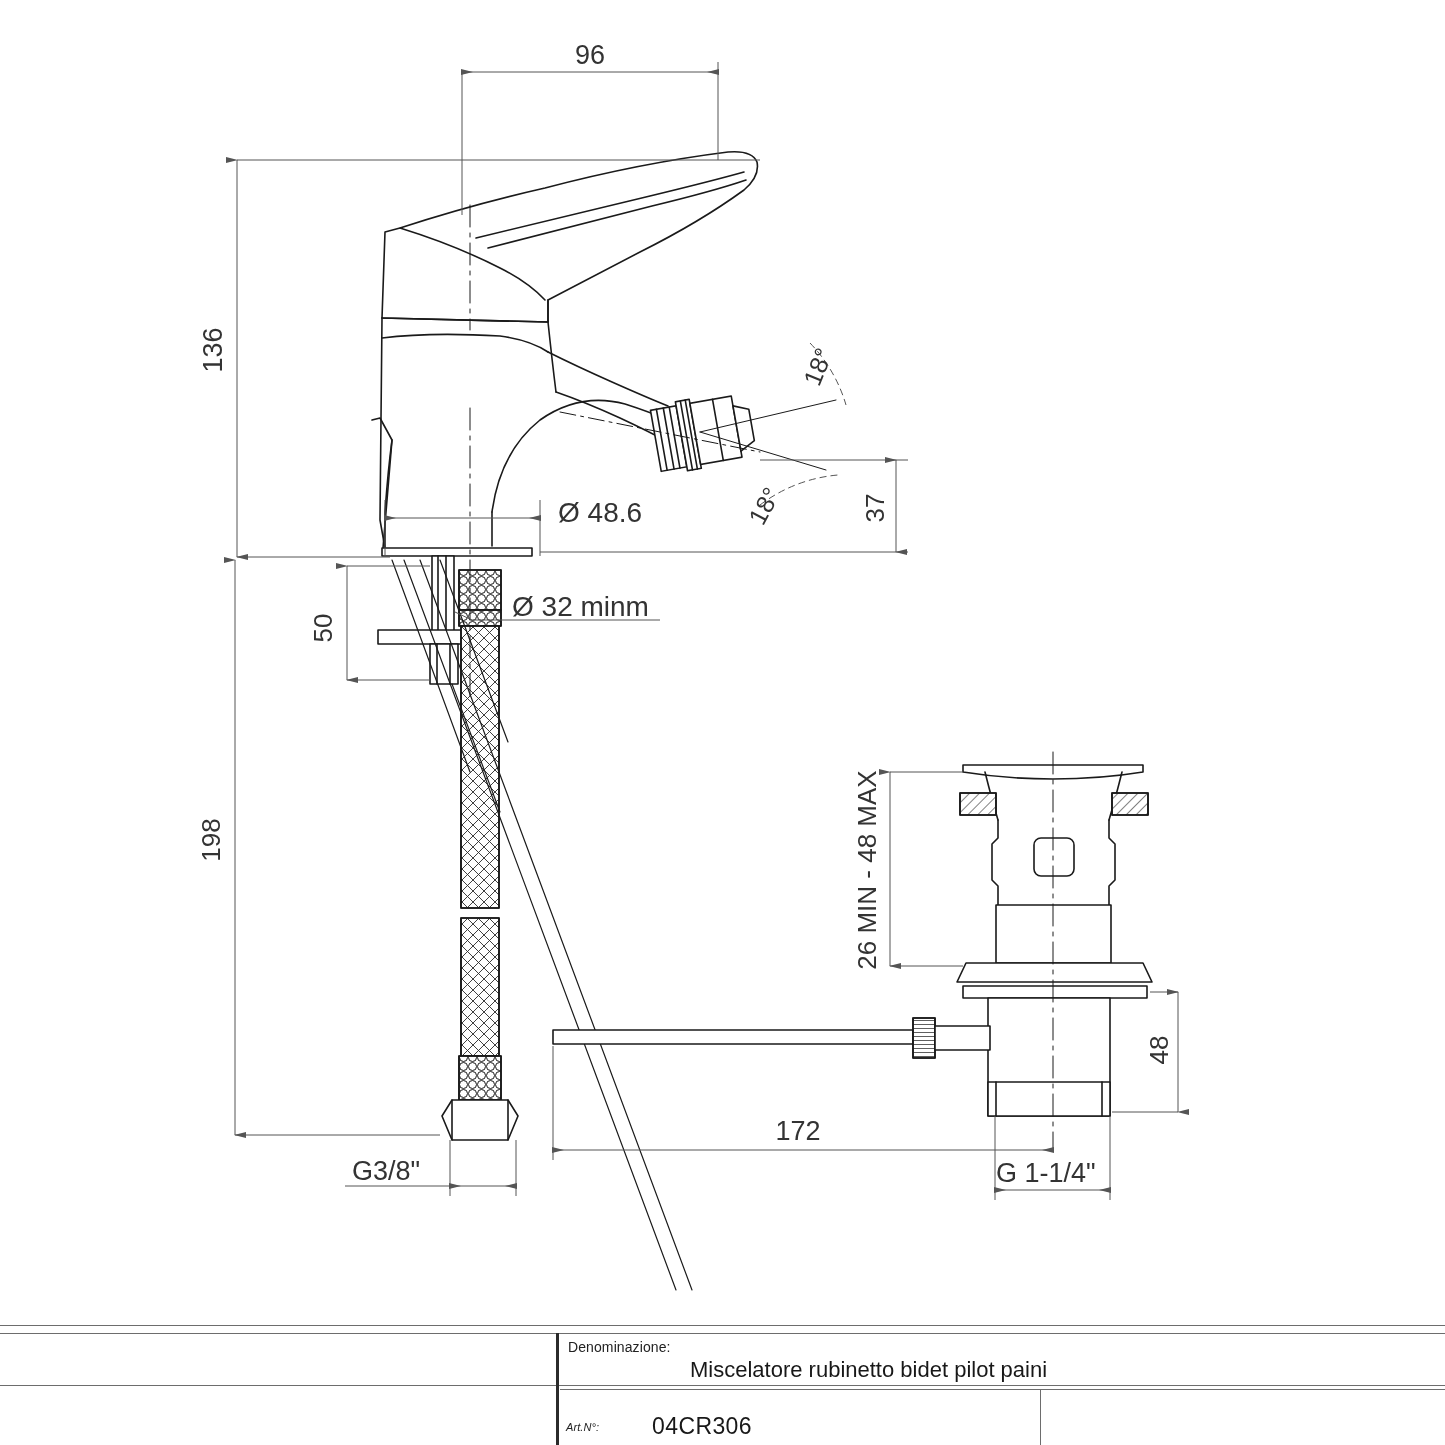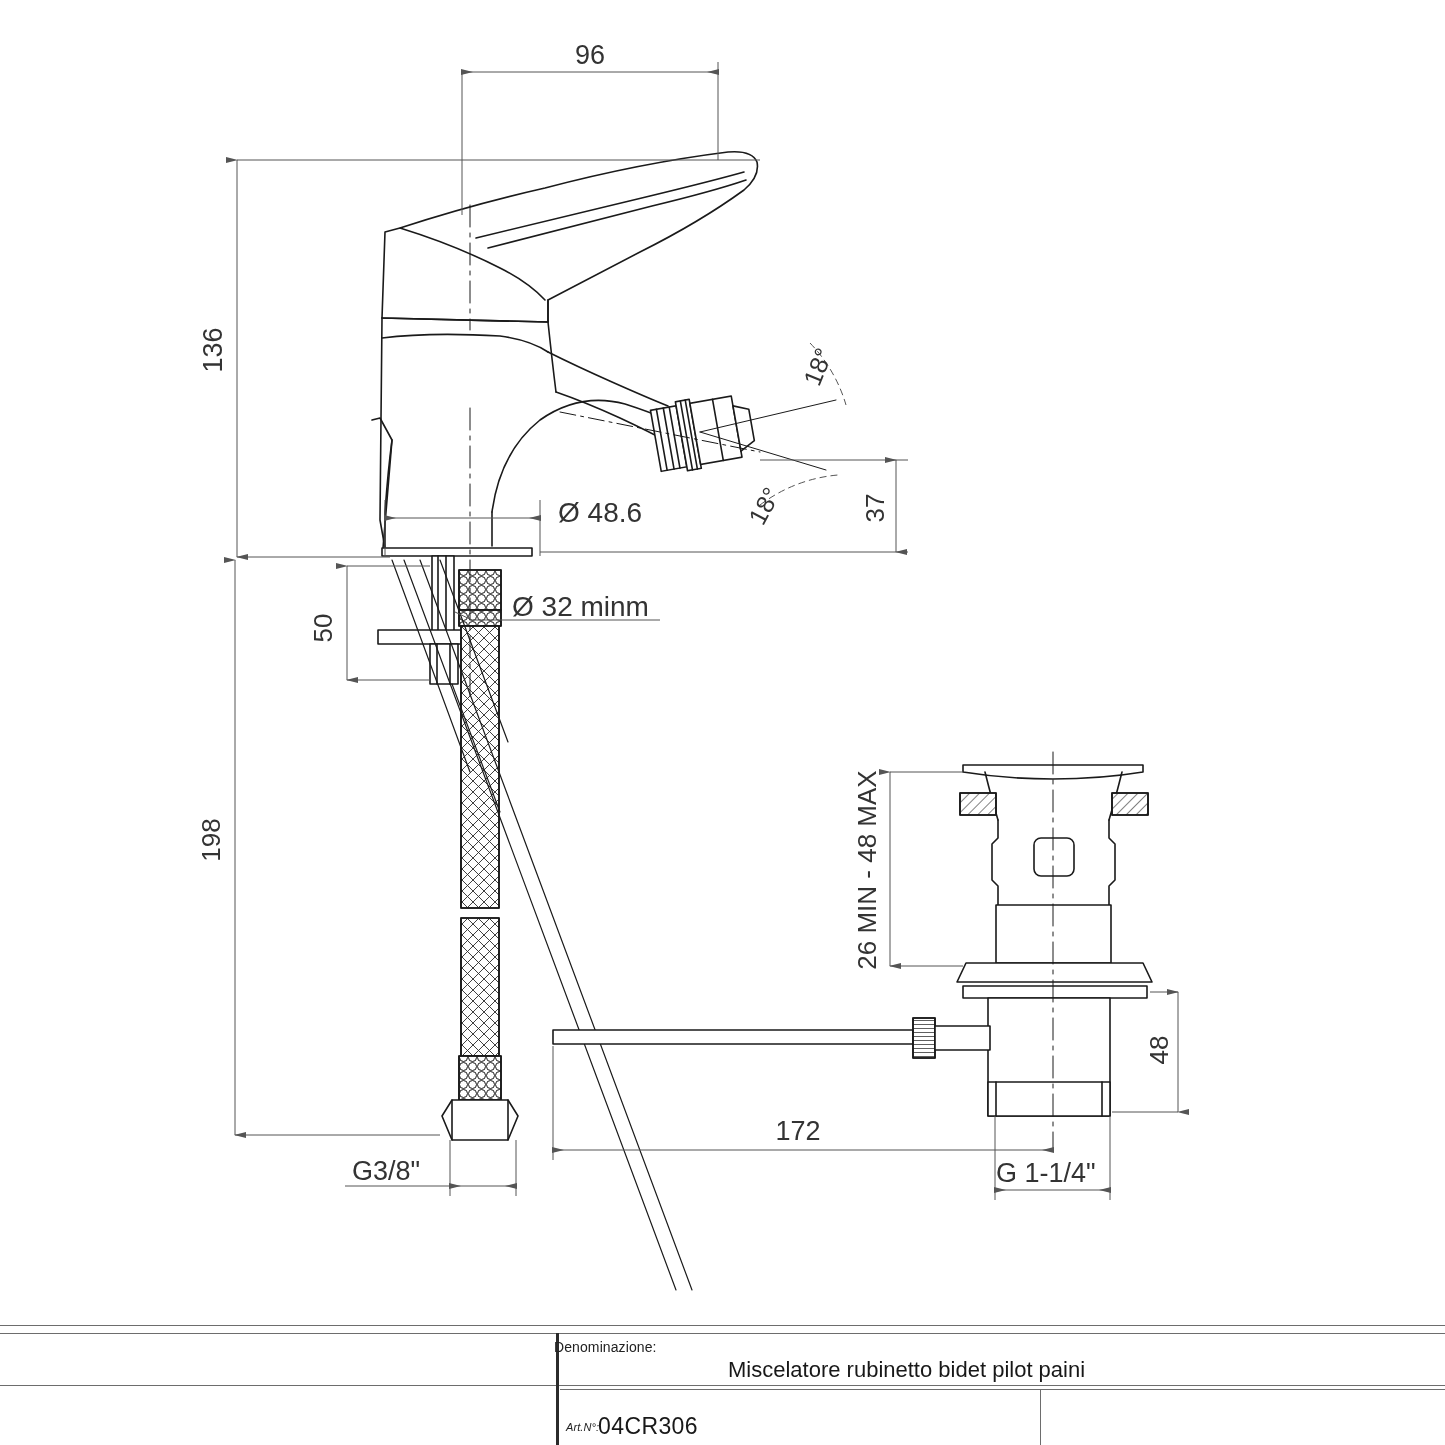--- a/index.html
+++ b/index.html
@@ -265,22 +265,22 @@
   </svg>
 
   <div id="titleblock">
     <div class="tb-line tb-hline" style="top:0px;"></div>
     <div class="tb-line tb-hline" style="top:8px;"></div>
     <div class="tb-line tb-hline" style="top:60px;"></div>
     <div class="tb-line tb-hline" style="top:64px;width:885px;left:560px;"></div>
     <div class="tb-line tb-vline thick" style="left:556px;top:8px;height:112px;"></div>
     <div class="tb-line tb-vline" style="left:1040px;top:64px;height:56px;"></div>
 
-    <span class="tb-label" style="left:554px;top:14px;">Denominazione:</span>
-
-    <span class="tb-value" style="left:728px;top:32px;">Miscelatore rubinetto bidet pilot paini</span>
+    <span class="tb-label" style="left:568px;top:14px;">Denominazione:</span>
+
+    <span class="tb-value" style="left:690px;top:32px;">Miscelatore rubinetto bidet pilot paini</span>
 
     <span class="tb-label small" style="left:566px;top:96px;">Art.N°:</span>
 
-    <span class="tb-value art" style="left:598px;top:88px;">04CR306</span>
+    <span class="tb-value art" style="left:652px;top:88px;">04CR306</span>
   </div>
 
 </div>
 
 </body></html>

